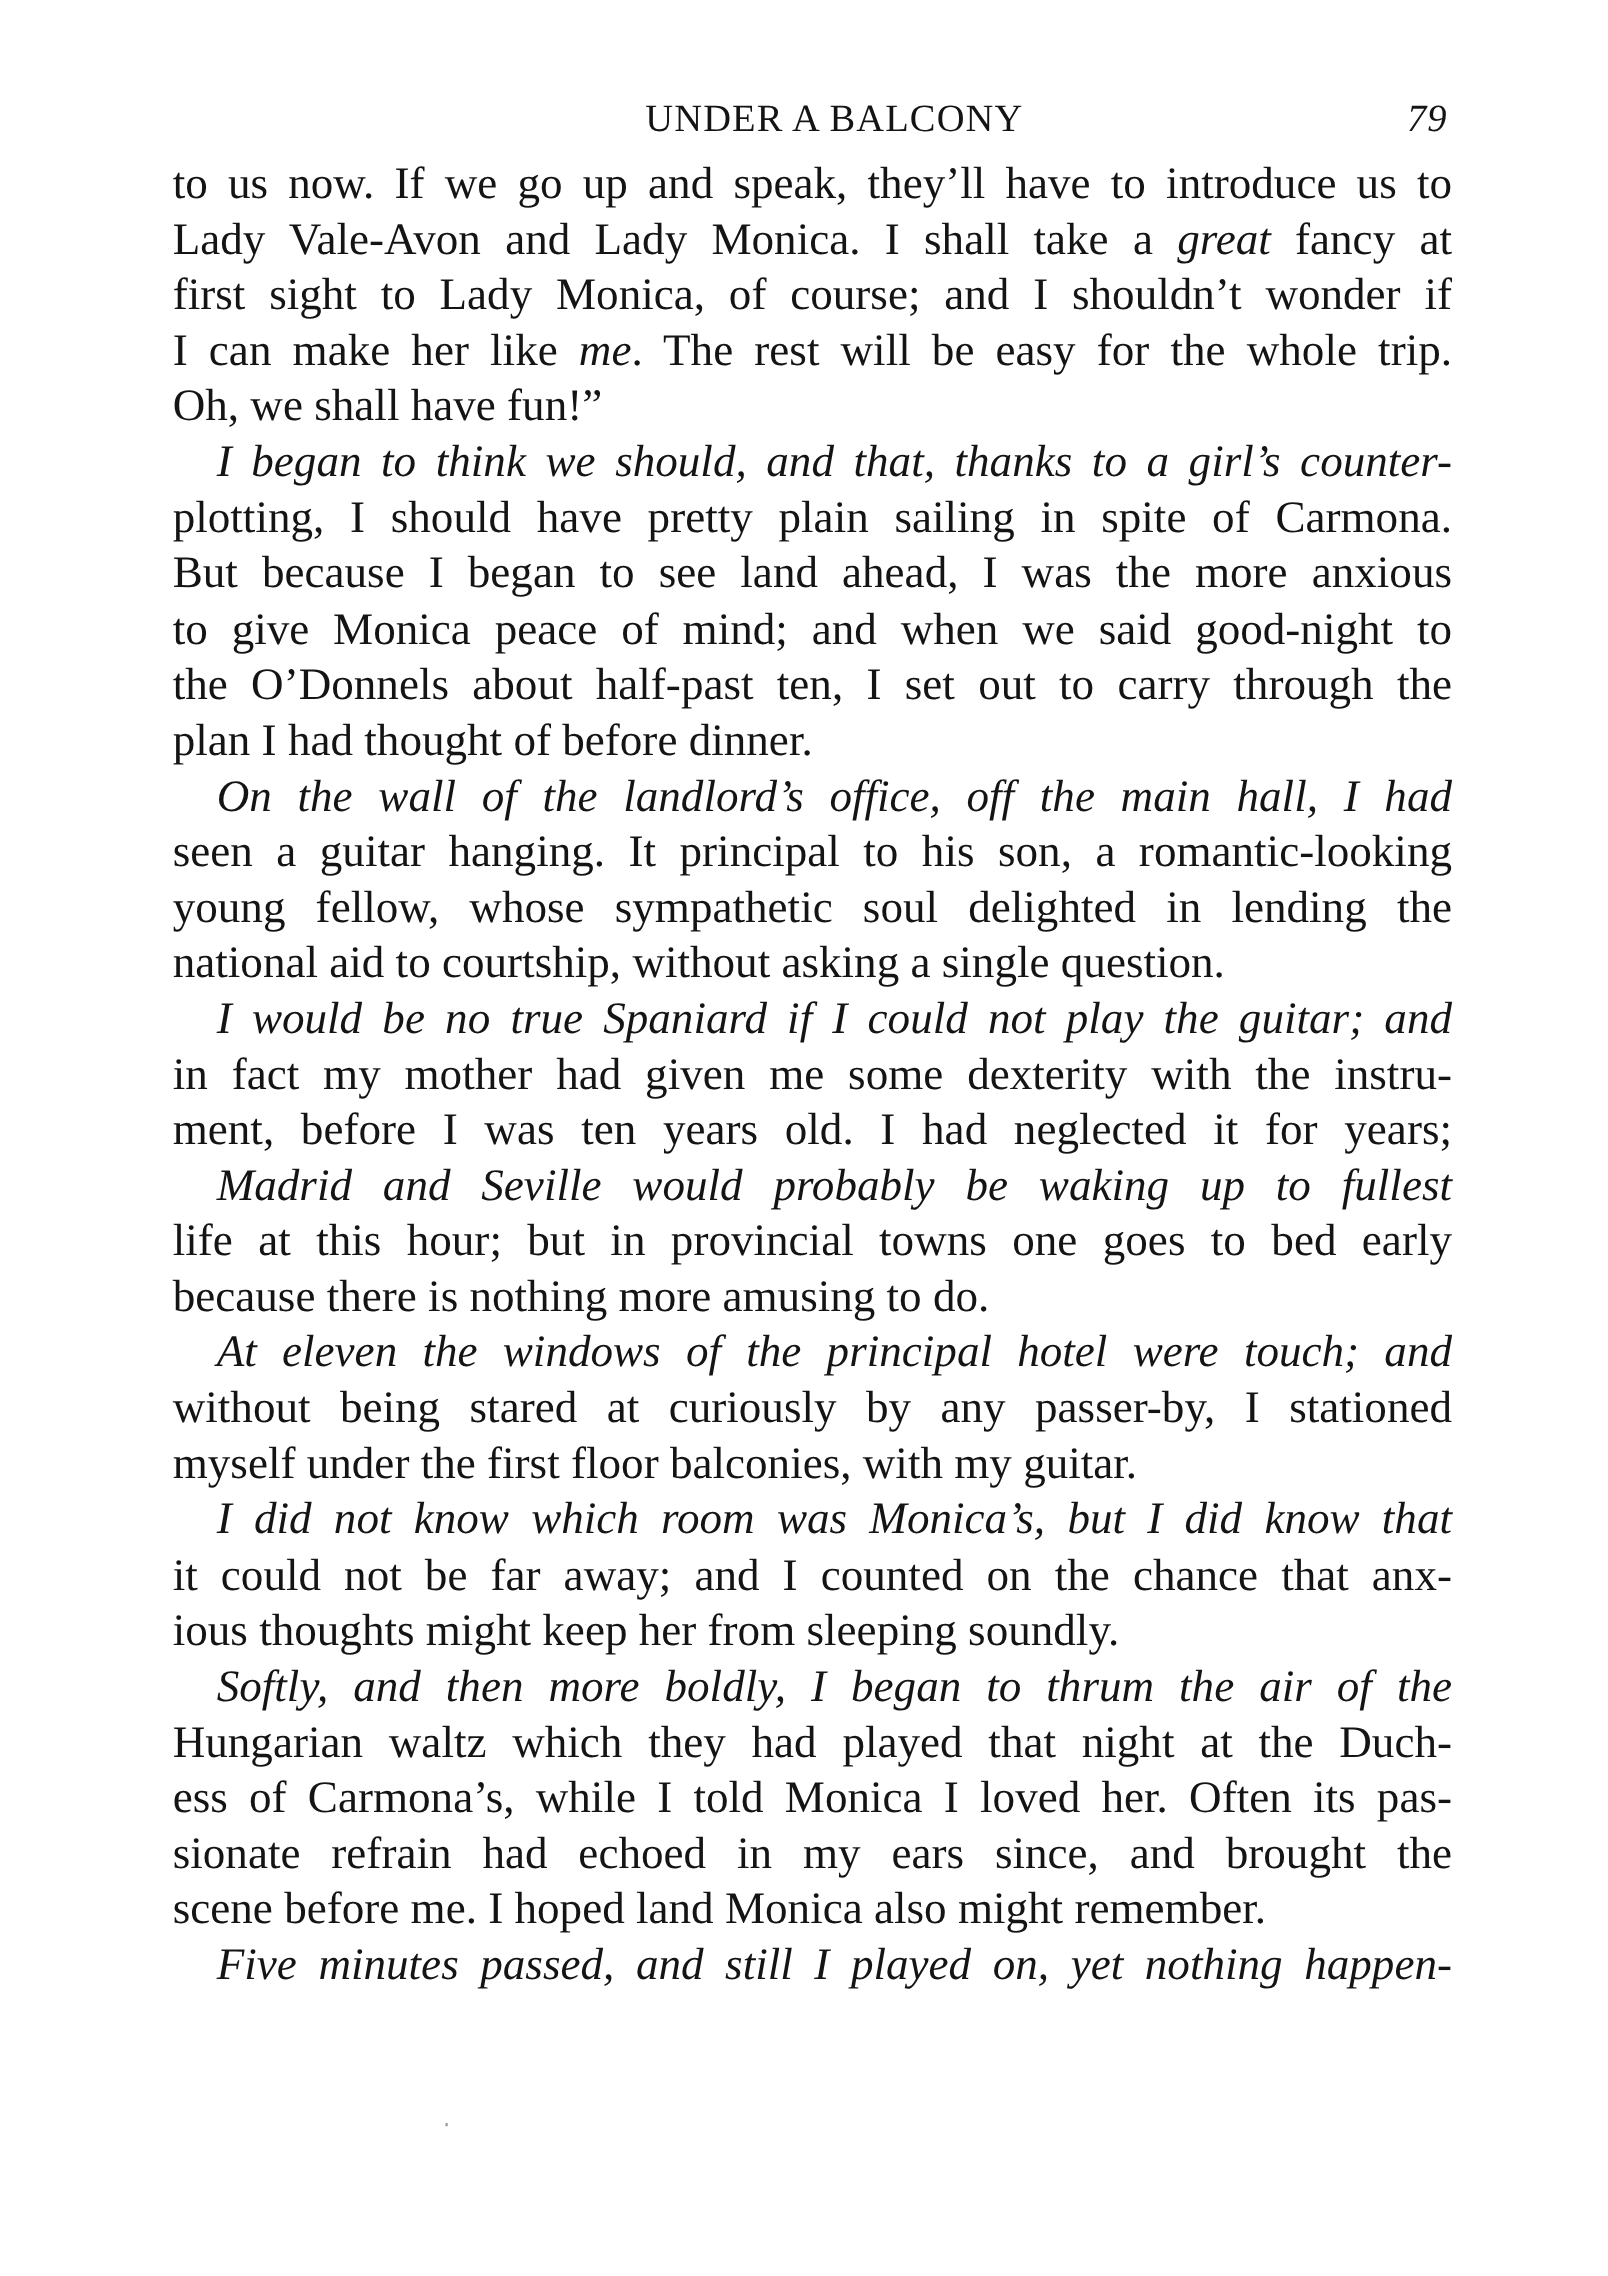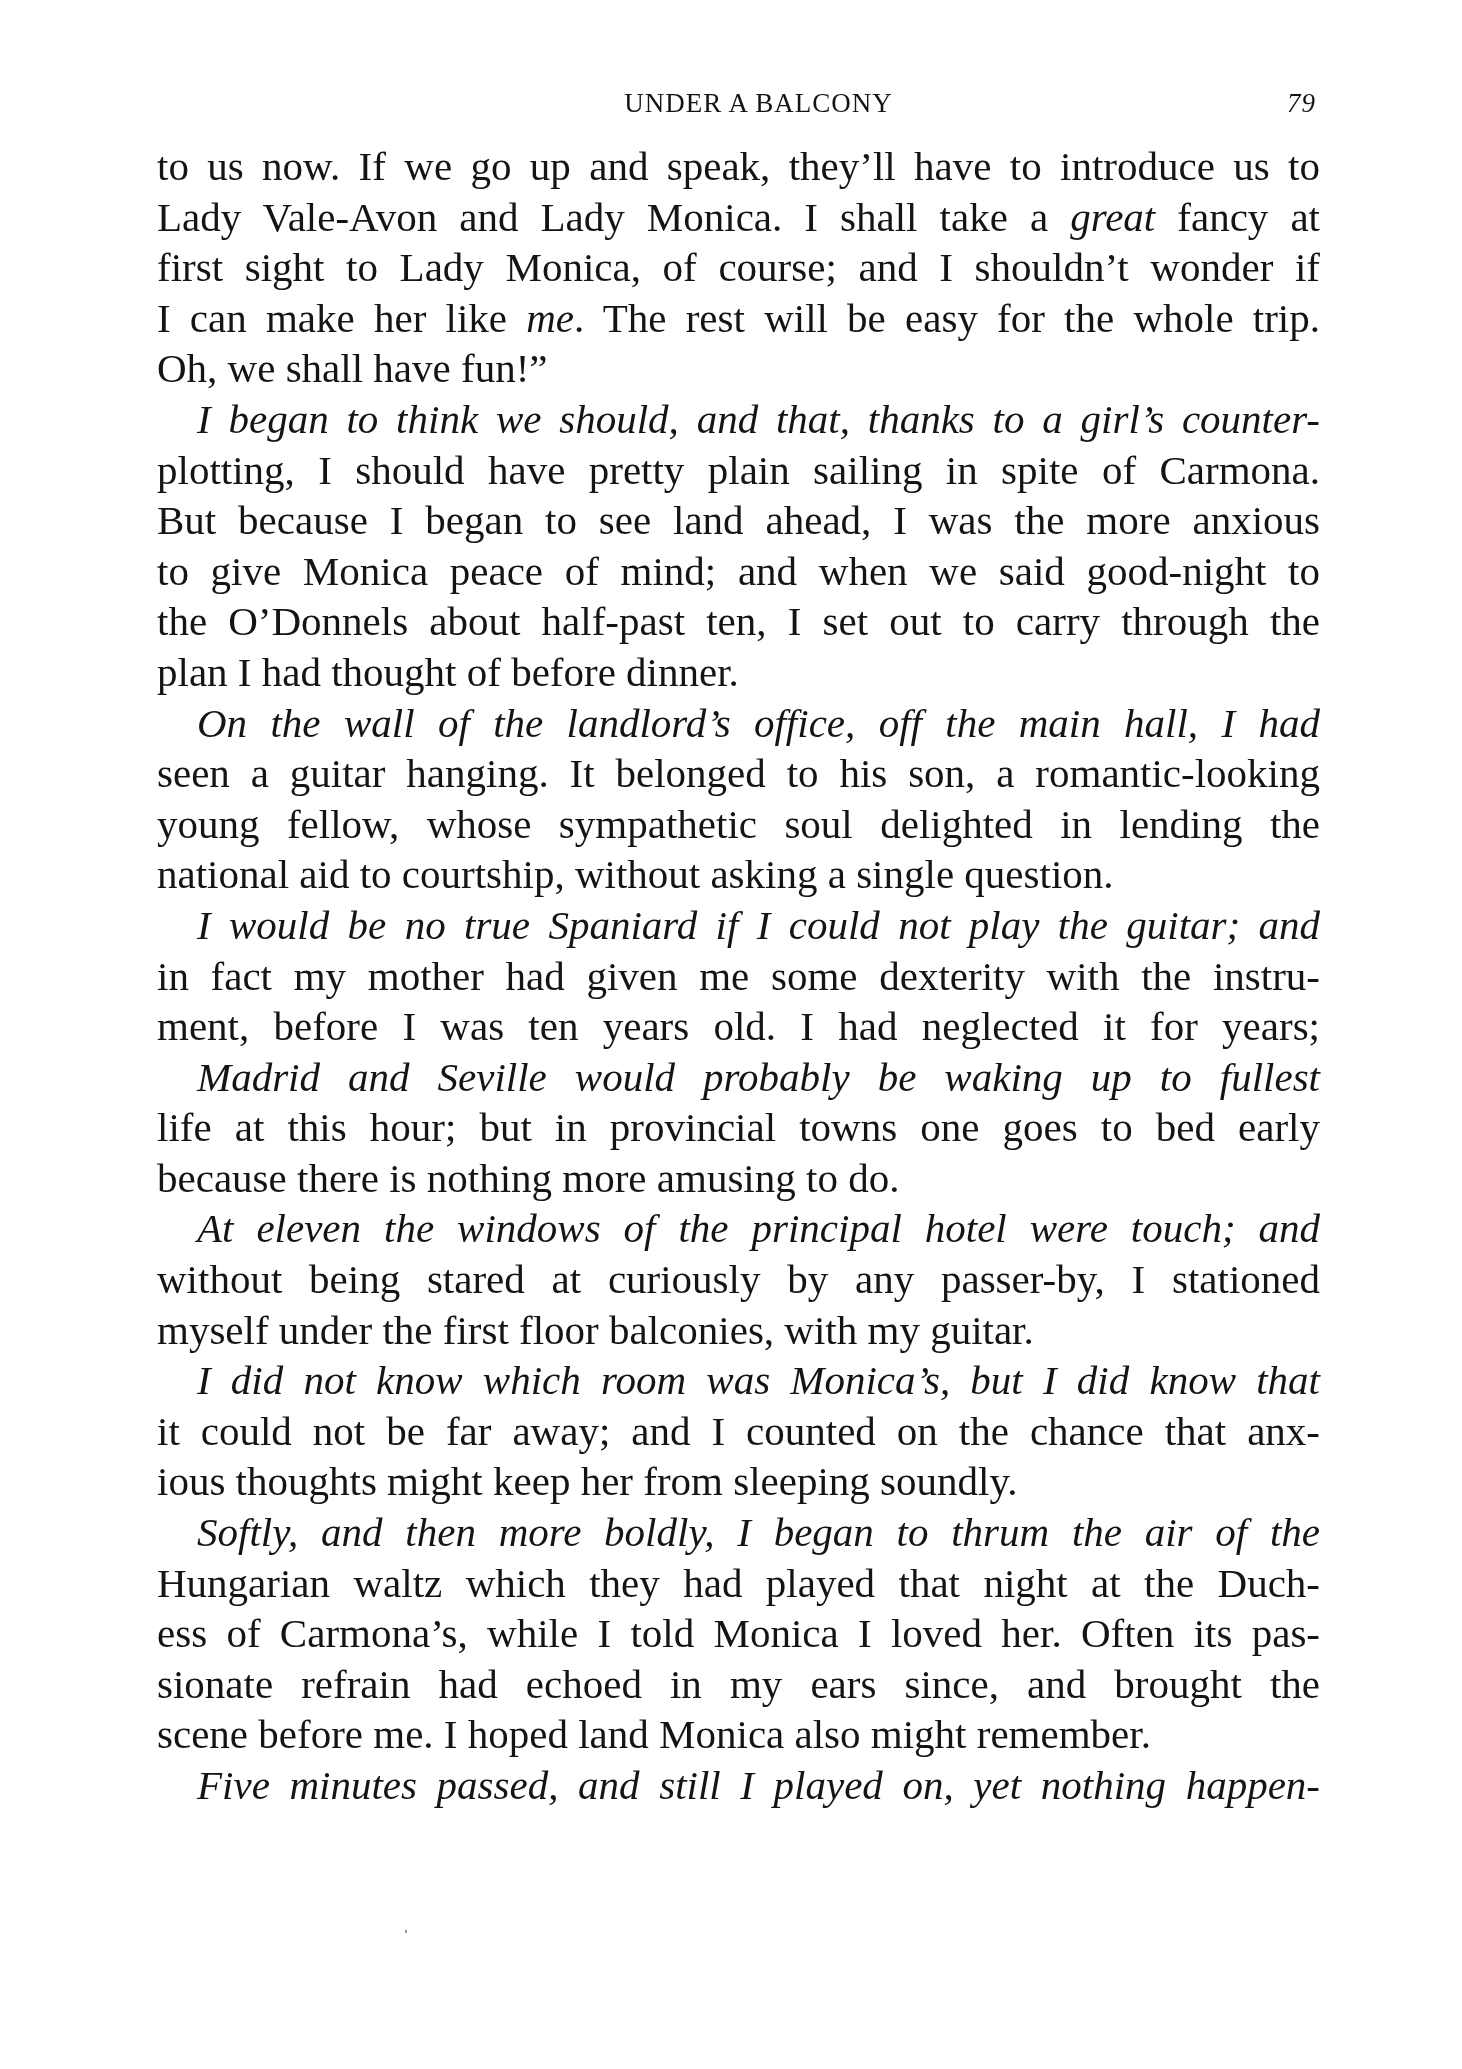--- a/index.html
+++ b/index.html
@@ -17,21 +17,21 @@
     }
     .page {
       position: absolute;
       left: 157px;
       top: 78px;
       width: 1163px;
     }
     .running-head {
       position: relative;
       height: 56px;
-      font-size: 27px;
+      font-size: 35px;
       letter-spacing: 1px;
     }
     .running-title {
       position: absolute;
       left: 0;
       right: 0;
       top: 10px;
       text-align: center;
       padding-left: 40px;
     }
@@ -91,21 +91,21 @@
       <div class="paragraph">
         <span class="line indent"><span>I began to think we should, and that, thanks to a girl’s counter-</span></span>
         <span class="line"><span>plotting, I should have pretty plain sailing in spite of Carmona.</span></span>
         <span class="line"><span>But because I began to see land ahead, I was the more anxious</span></span>
         <span class="line"><span>to give Monica peace of mind; and when we said good-night to</span></span>
         <span class="line"><span>the O’Donnels about half-past ten, I set out to carry through the</span></span>
         <span class="line last"><span>plan I had thought of before dinner.</span></span>
       </div>
       <div class="paragraph">
         <span class="line indent"><span>On the wall of the landlord’s office, off the main hall, I had</span></span>
-        <span class="line"><span>seen a guitar hanging. It belonged to his son, a romantic-looking</span></span>
+        <span class="line"><span>seen a guitar hanging. It principal to his son, a romantic-looking</span></span>
         <span class="line"><span>young fellow, whose sympathetic soul delighted in lending the</span></span>
         <span class="line last"><span>national aid to courtship, without asking a single question.</span></span>
       </div>
       <div class="paragraph">
         <span class="line indent"><span>I would be no true Spaniard if I could not play the guitar; and</span></span>
         <span class="line"><span>in fact my mother had given me some dexterity with the instru-</span></span>
         <span class="line"><span>ment, before I was ten years old. I had neglected it for years;</span></span>
       </div>
       <div class="paragraph">
         <span class="line indent"><span>Madrid and Seville would probably be waking up to fullest</span></span>

